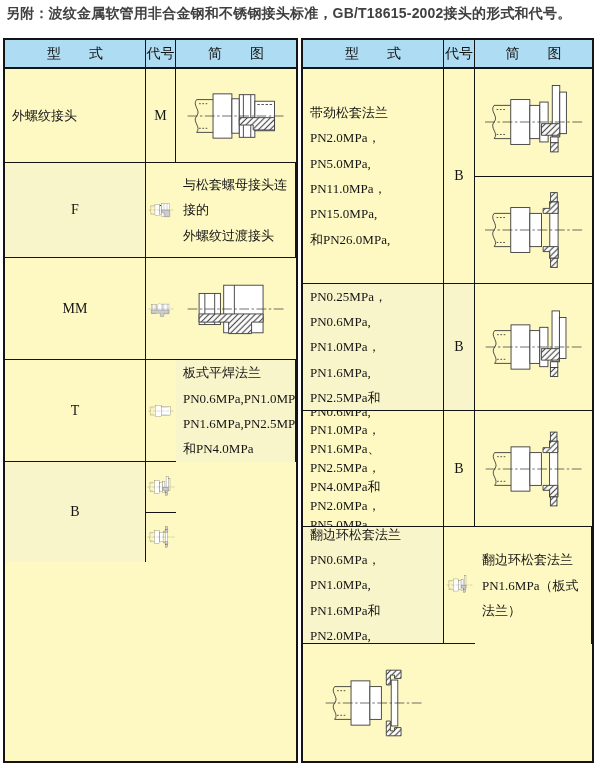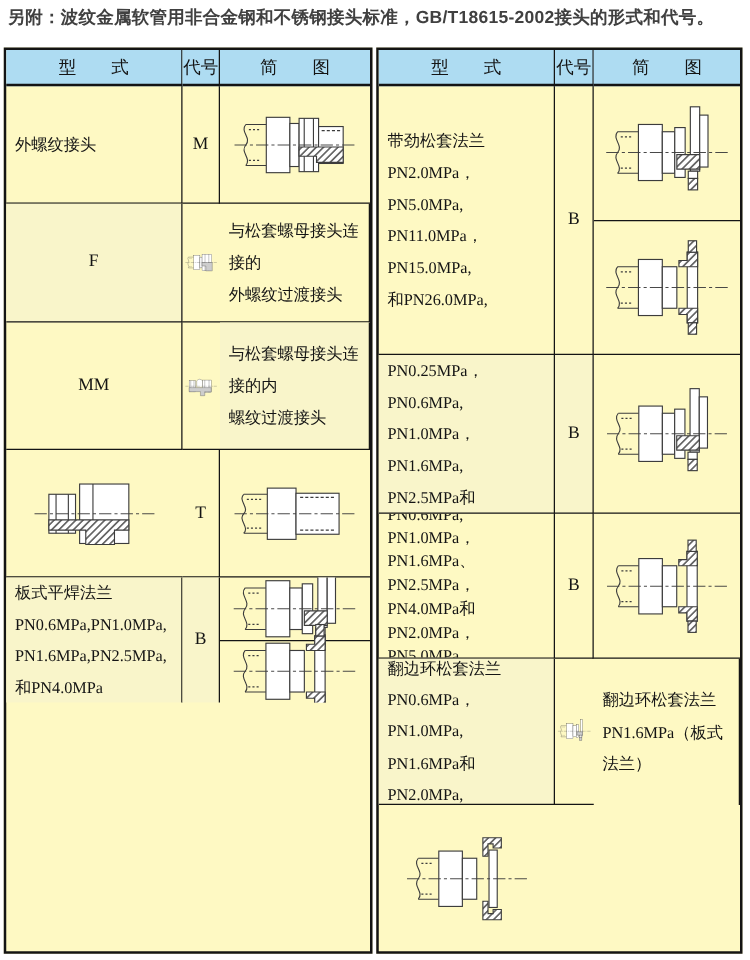--- a/index.html
+++ b/index.html
@@ -185,22 +185,20 @@
 
   <div class="cell type">与松套螺母接头连接的
 外螺纹过渡接头</div>
   <div class="cell code">MM</div>
   <div class="cell diag last-col">
     <svg class="fig" viewBox="0 0 130 100">
         <use href="#sym-MM"></use>
       </svg>
   </div>
 
-  <div class="cell type hl">与松套螺母接头连接的内
-螺纹过渡接头</div>
   <div class="cell diag last-col">
     <svg class="fig" viewBox="0 0 130 100">
         <use href="#sym-MF"></use>
       </svg>
   </div>
 
   <div class="cell code">T</div>
   <div class="cell diag last-col">
     <svg class="fig" viewBox="0 0 130 100">
         <use href="#sym-T"></use>

